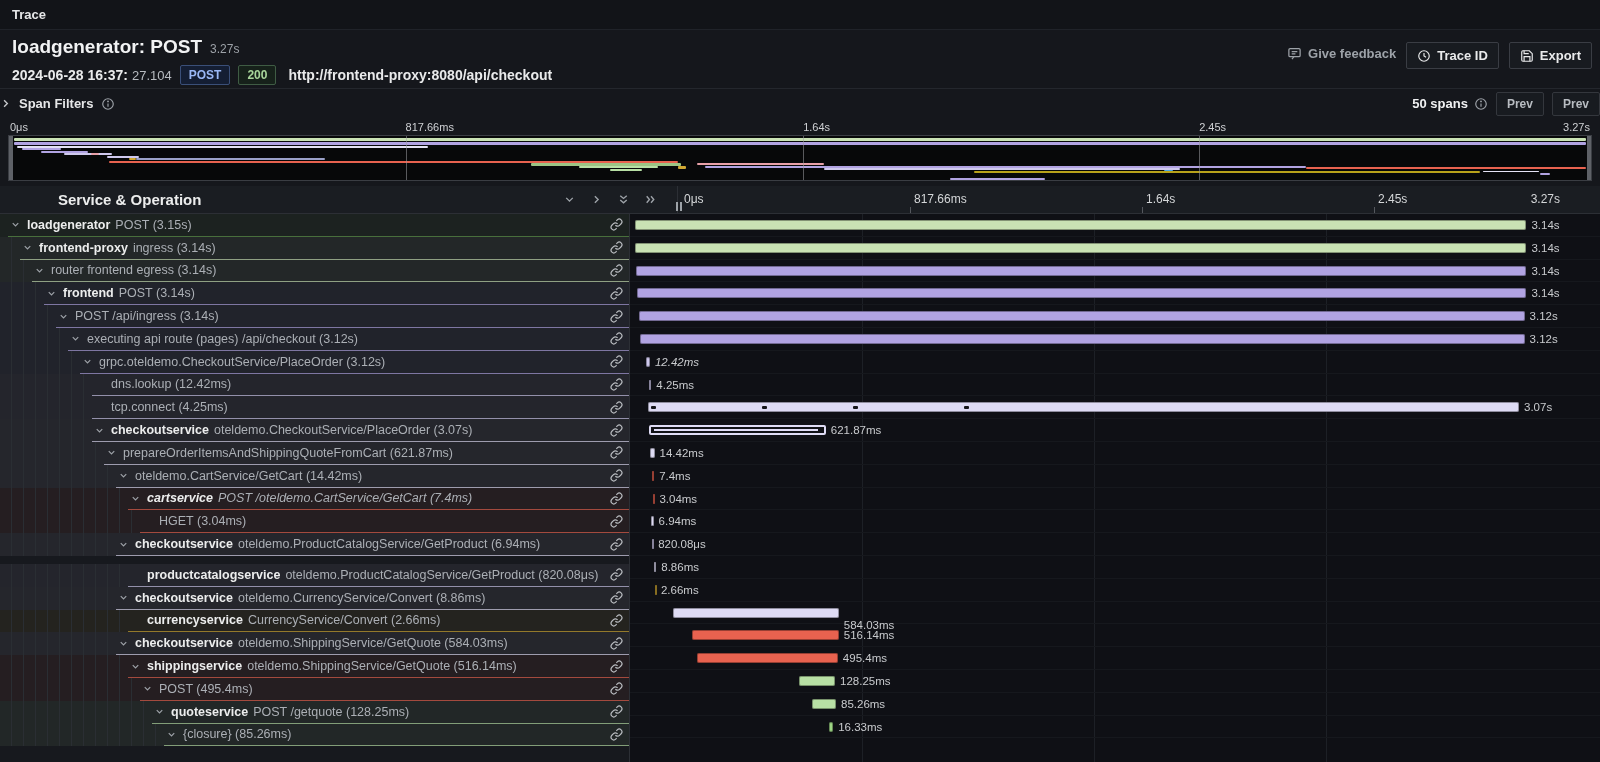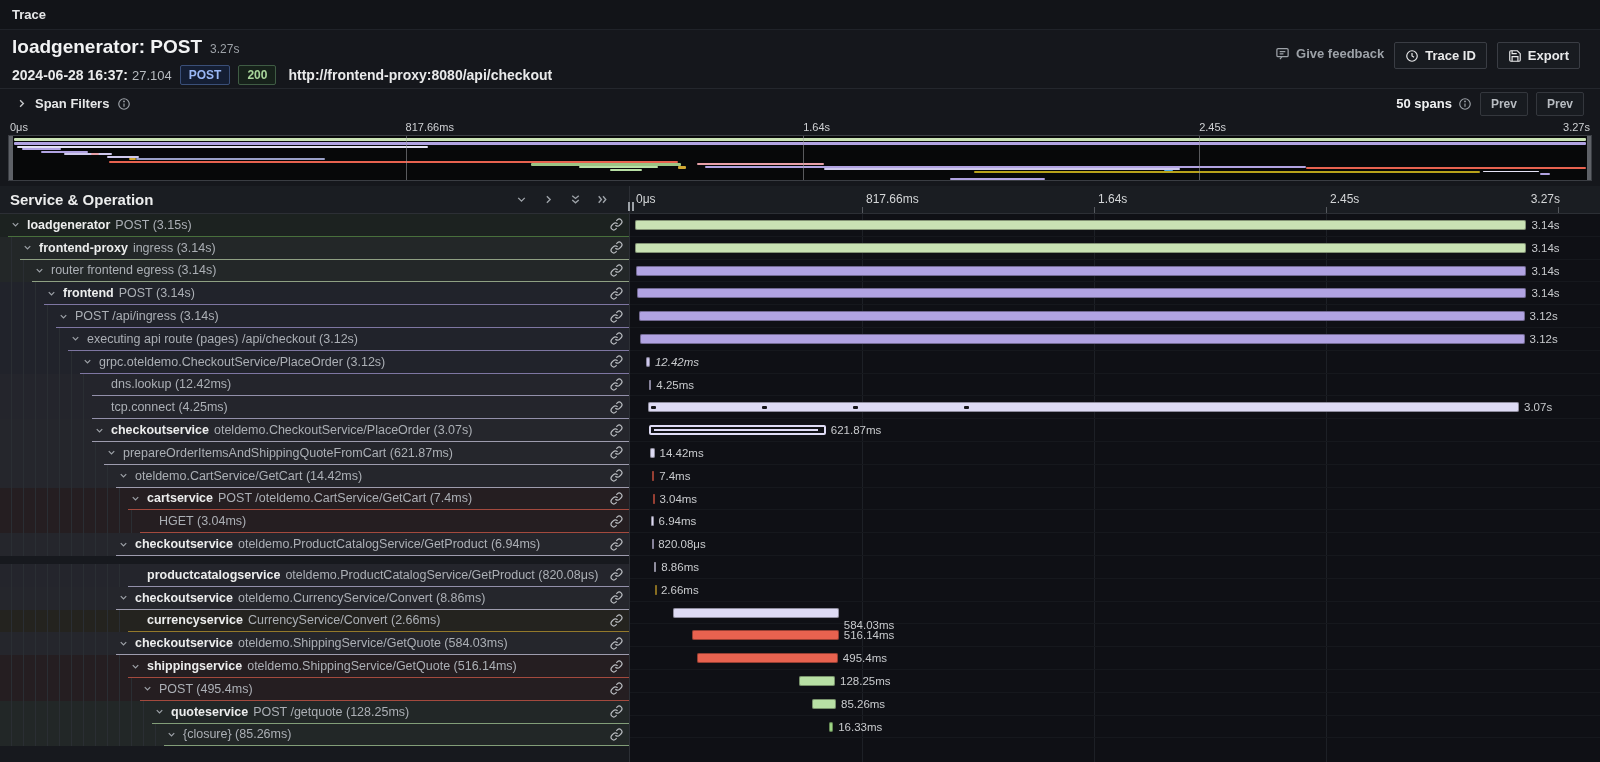--- a/index.html
+++ b/index.html
@@ -10,58 +10,58 @@
     -webkit-font-smoothing:antialiased;
   }
   .app { position:relative; width:1600px; height:762px; background:#131519; }
 
   
   .topbar { height:30px; display:flex; align-items:center; padding:0 12px;
     background:#121418; border-bottom:1px solid #202329; }
   .topbar-title { font-size:13px; font-weight:bold; color:#e6e7e8; }
 
   
-  .header { height:58px; display:flex; justify-content:space-between; padding:4px 20px 0 12px; background:#15171c; }
+  .header { height:58px; display:flex; justify-content:space-between; padding:4px 8px 0 12px; background:#15171c; }
   .title-row { display:flex; align-items:baseline; gap:8px; margin-top:2px; }
   .trace-title { font-size:19px; font-weight:bold; color:#f2f3f4; }
   .trace-duration { font-size:12px; color:#9da2a8; }
   .meta-row { display:flex; align-items:center; gap:8px; margin-top:7px; }
   .ts-main { font-size:14px; font-weight:bold; color:#e9eaeb; }
   .ts-frac { font-size:13px; color:#b7bbc0; margin-left:-4px; }
   .badge { font-size:12px; font-weight:bold; padding:2px 8px; border-radius:2px; border:1px solid; }
   .badge-method { color:#9ab8f5; background:#141e33; border-color:#3a4f78; }
   .badge-status { color:#a8d59b; background:#16211a; border-color:#3f5c44; }
   .url { font-size:14px; font-weight:bold; color:#e9eaeb; margin-left:4px; }
   .header-actions { display:flex; align-items:flex-start; gap:10px; padding-top:8px; }
   .feedback-link { display:flex; align-items:center; gap:6px; color:#9da2a8; font-size:13px; font-weight:bold; cursor:pointer; padding-top:4px;}
   .hbtn { display:flex; align-items:center; gap:6px; font-size:13px; font-weight:bold; color:#e9eaeb;
     background:#181b20; border:1px solid #3a3d44; border-radius:2px; padding:5px 10px; cursor:pointer; }
   .icon { display:inline-flex; }
 
   
   .filters-bar { height:30px; display:flex; align-items:center; justify-content:space-between;
-    padding:0 16px; background:#15171c; border-top:1px solid #24272d; }
+    padding:0 0; background:#15171c; border-top:1px solid #24272d; }
   .filters-left { display:flex; align-items:center; gap:8px; }
   .filters-label { font-size:13px; font-weight:bold; color:#e6e7e8; }
   .filters-right { display:flex; align-items:center; gap:8px; }
   .span-count { font-size:13px; font-weight:bold; color:#f0f1f2; display:flex; align-items:center; gap:6px;}
   .pager-btn { font-size:12px; font-weight:bold; color:#b8bcc1; background:#181b20; border:1px solid #34373d;
     border-radius:2px; padding:4px 10px; cursor:pointer; }
 
   
   .minimap { height:68px; padding:2px 8px 4px 8px; background:#15171c; }
   .mm-labels { position:relative; height:15px; font-size:11px; color:#cfd1d4; }
   .mm-labels span { position:absolute; top:1px; }
   .mm-map { position:relative; height:46px; background:#070809; border:1px solid #3a3d43; overflow:hidden; cursor:crosshair; }
   .mm-seg { position:absolute; border-radius:1px; }
   .mm-grid { position:absolute; top:0; bottom:0; width:1px; background:#9d9fa3; opacity:.55; }
   .mm-handle { position:absolute; top:0; bottom:0; width:4px; background:#74787f; opacity:.8; cursor:ew-resize; }
 
   
-  .view-header { height:28px; display:flex; background:#1a1d22; border-bottom:1px solid #2c2f35; }
+  .view-header { height:28px; display:flex; background:#1a1d22; border-bottom:1px solid #2c2f35;padding-left:48px; }
   .vh-left { width:630px; display:flex; align-items:center; justify-content:space-between;
     padding:0 10px; border-right:1px solid #2c2f35; position:relative; }
   .vh-title { font-size:15px; font-weight:bold; color:#eceded; }
   .vh-icons { display:flex; align-items:center; gap:14px; color:#9da2a8; padding-right:10px; }
   .vh-icons .icon { cursor:pointer; }
   .col-grip { position:absolute; right:-5px; bottom:2px; display:flex; gap:2px; cursor:col-resize; z-index:5;}
   .col-grip i { display:block; width:2px; height:9px; background:#9da2a8; }
   .vh-right { position:relative; flex:1; font-size:12px; color:#d4d6d8; }
   .vh-right .tick-label { position:absolute; top:6px; }
   .vh-right .tick-mark { position:absolute; bottom:0; width:1px; height:6px; background:#55585e; }
@@ -460,21 +460,21 @@
             </span>
             <span class="op">oteldemo.CartService/GetCart (14.42ms)</span>
           </div>
           <span class="linkcol" style="border-bottom-color: rgba(222, 219, 244, 0.65);">
             <svg width="13" height="13" viewBox="0 0 24 24" fill="none" stroke="currentColor" stroke-width="2.2">
               <path d="M10 13a5 5 0 0 0 7.54.54l3-3a5 5 0 0 0-7.07-7.07l-1.72 1.71"></path>
               <path d="M14 11a5 5 0 0 0-7.54-.54l-3 3a5 5 0 0 0 7.07 7.07l1.71-1.71"></path>
             </svg>
           </span>
         </div>
-        <div class="lrow" style="background: rgba(232, 98, 79, 0.07);">
+        <div class="lrow" style="background: rgba(232, 98, 79, 0.07); font-style: italic;">
           <div class="indent" style="width: 128px;"></div>
           <div class="lrow-main" style="border-bottom-color: rgba(232, 98, 79, 0.65);">
             <span class="chev">
               <svg width="11" height="11" viewBox="0 0 24 24" fill="none" stroke="currentColor" stroke-width="2.6">
                 <polyline points="6 9 12 15 18 9"></polyline>
               </svg>
             </span>
             <span class="svc">cartservice</span>
             <span class="op">POST /oteldemo.CartService/GetCart (7.4ms)</span>
           </div>

